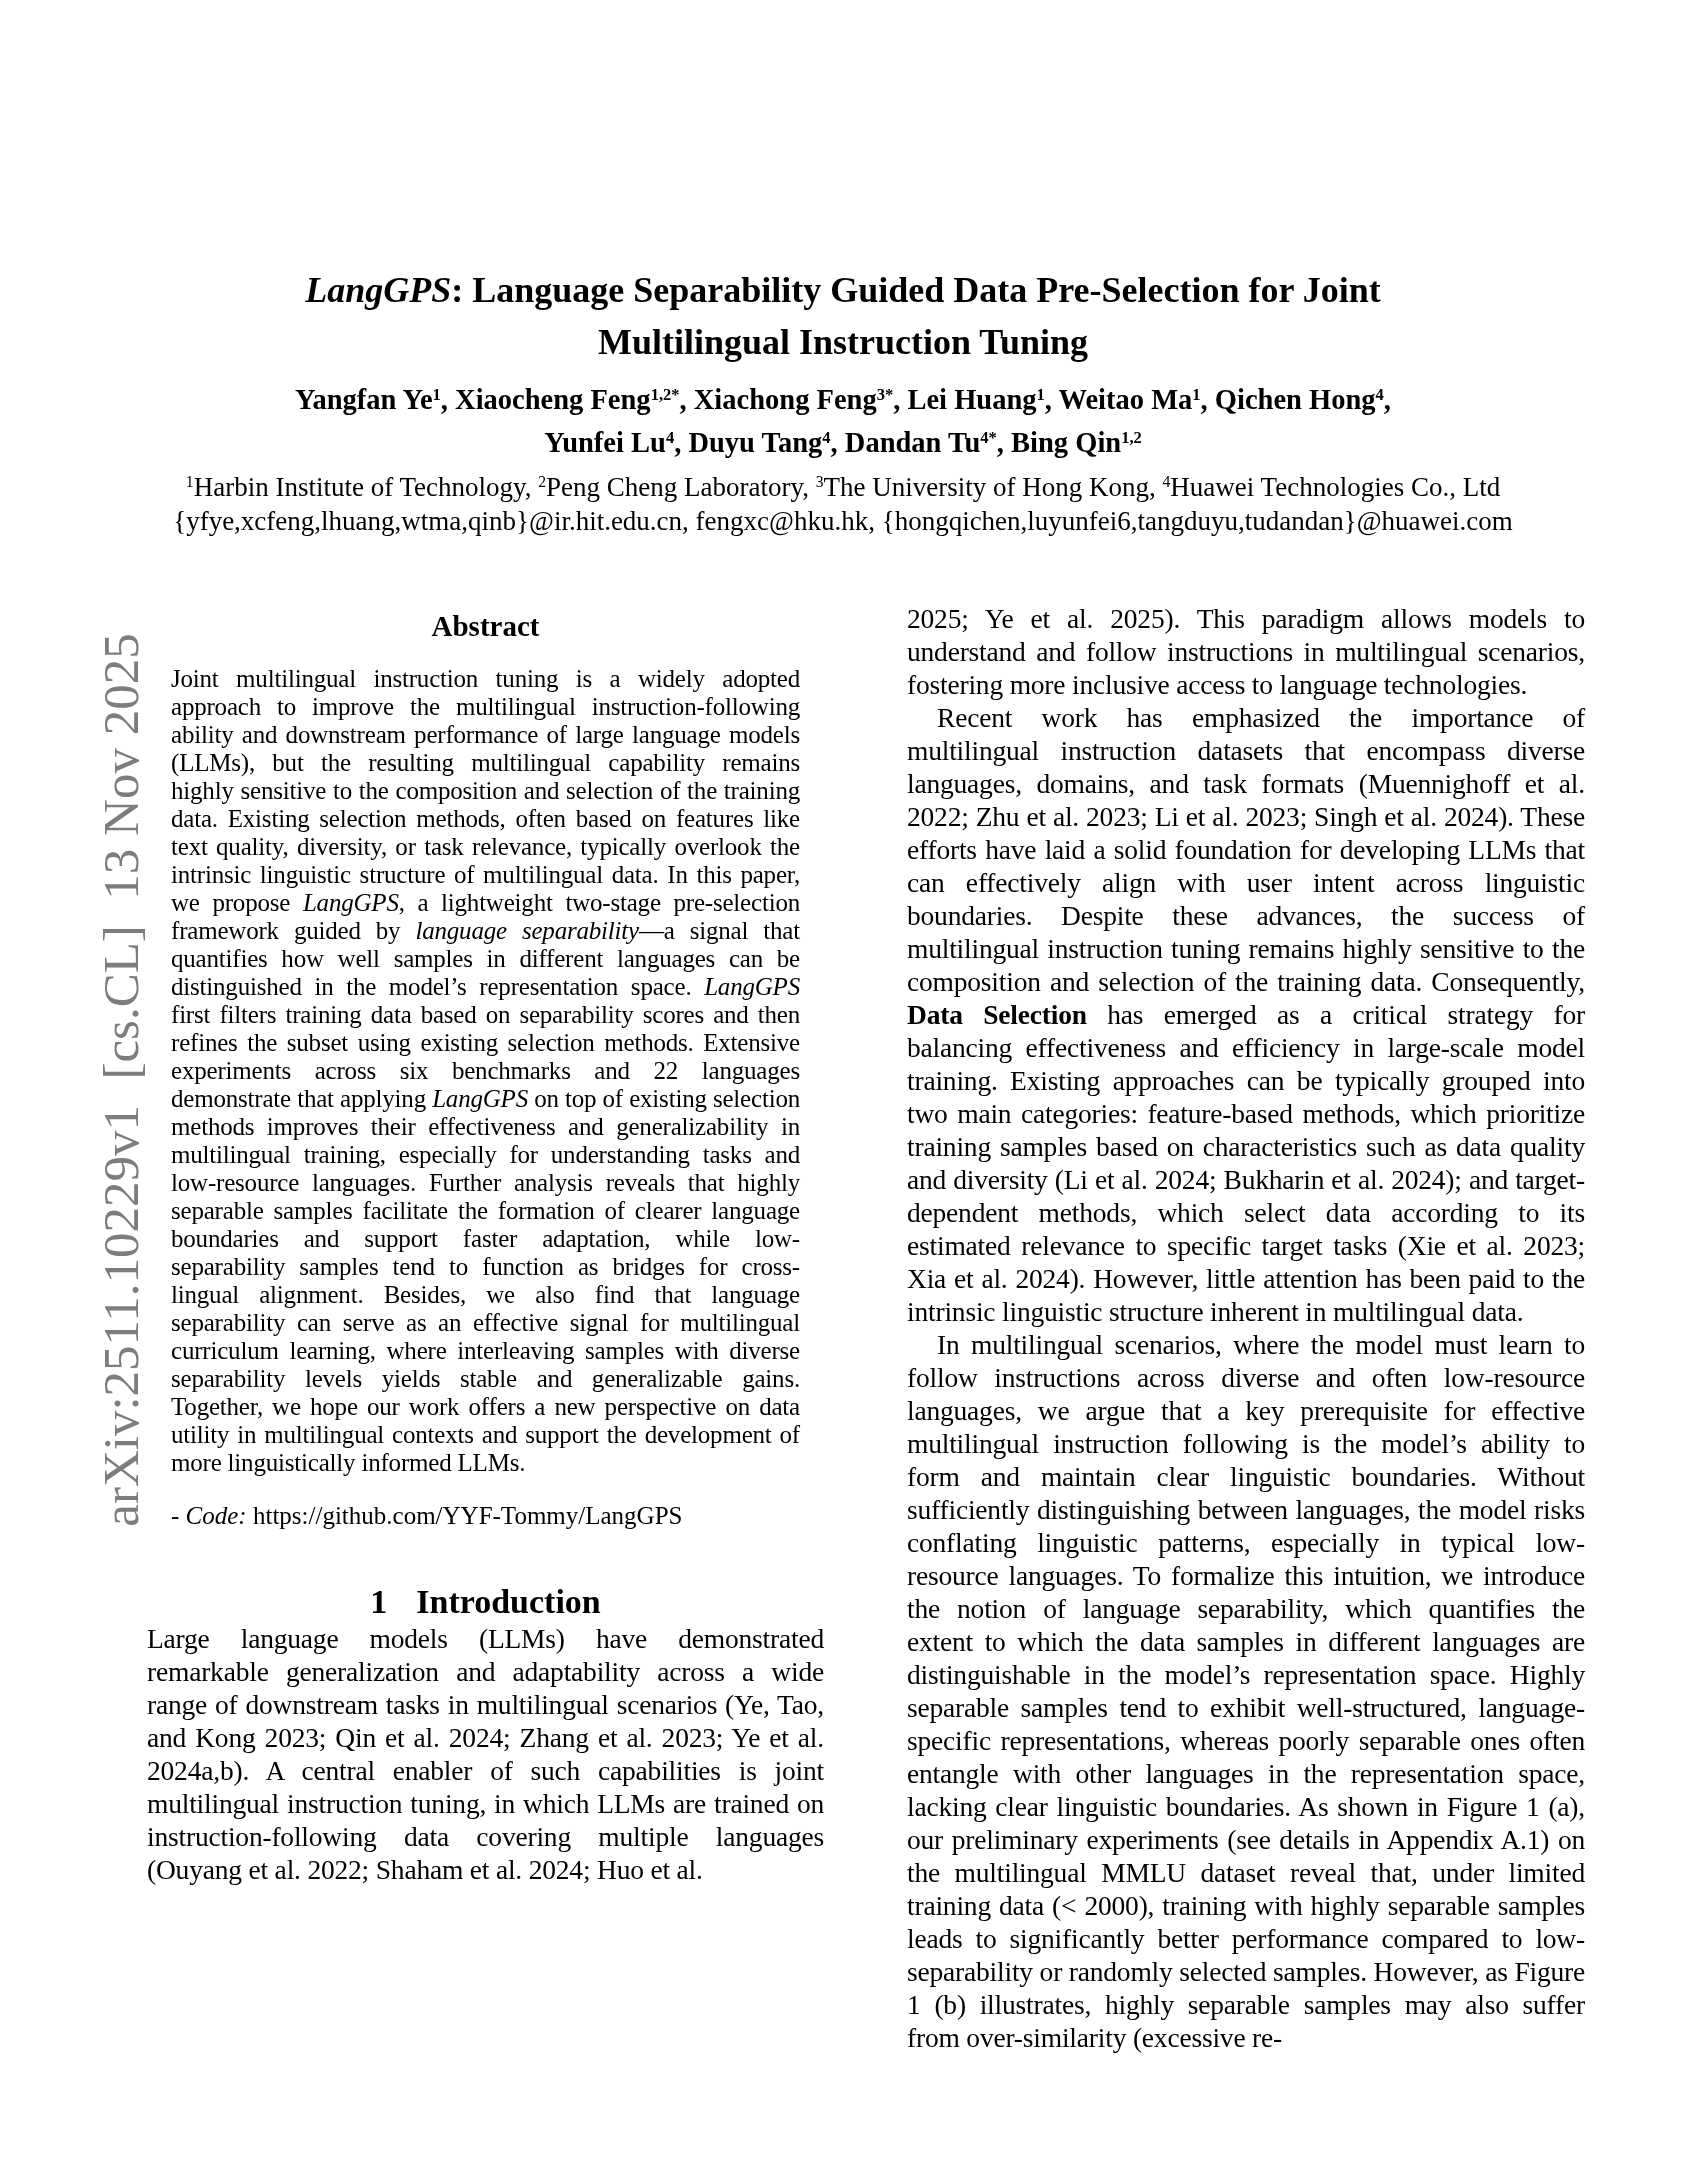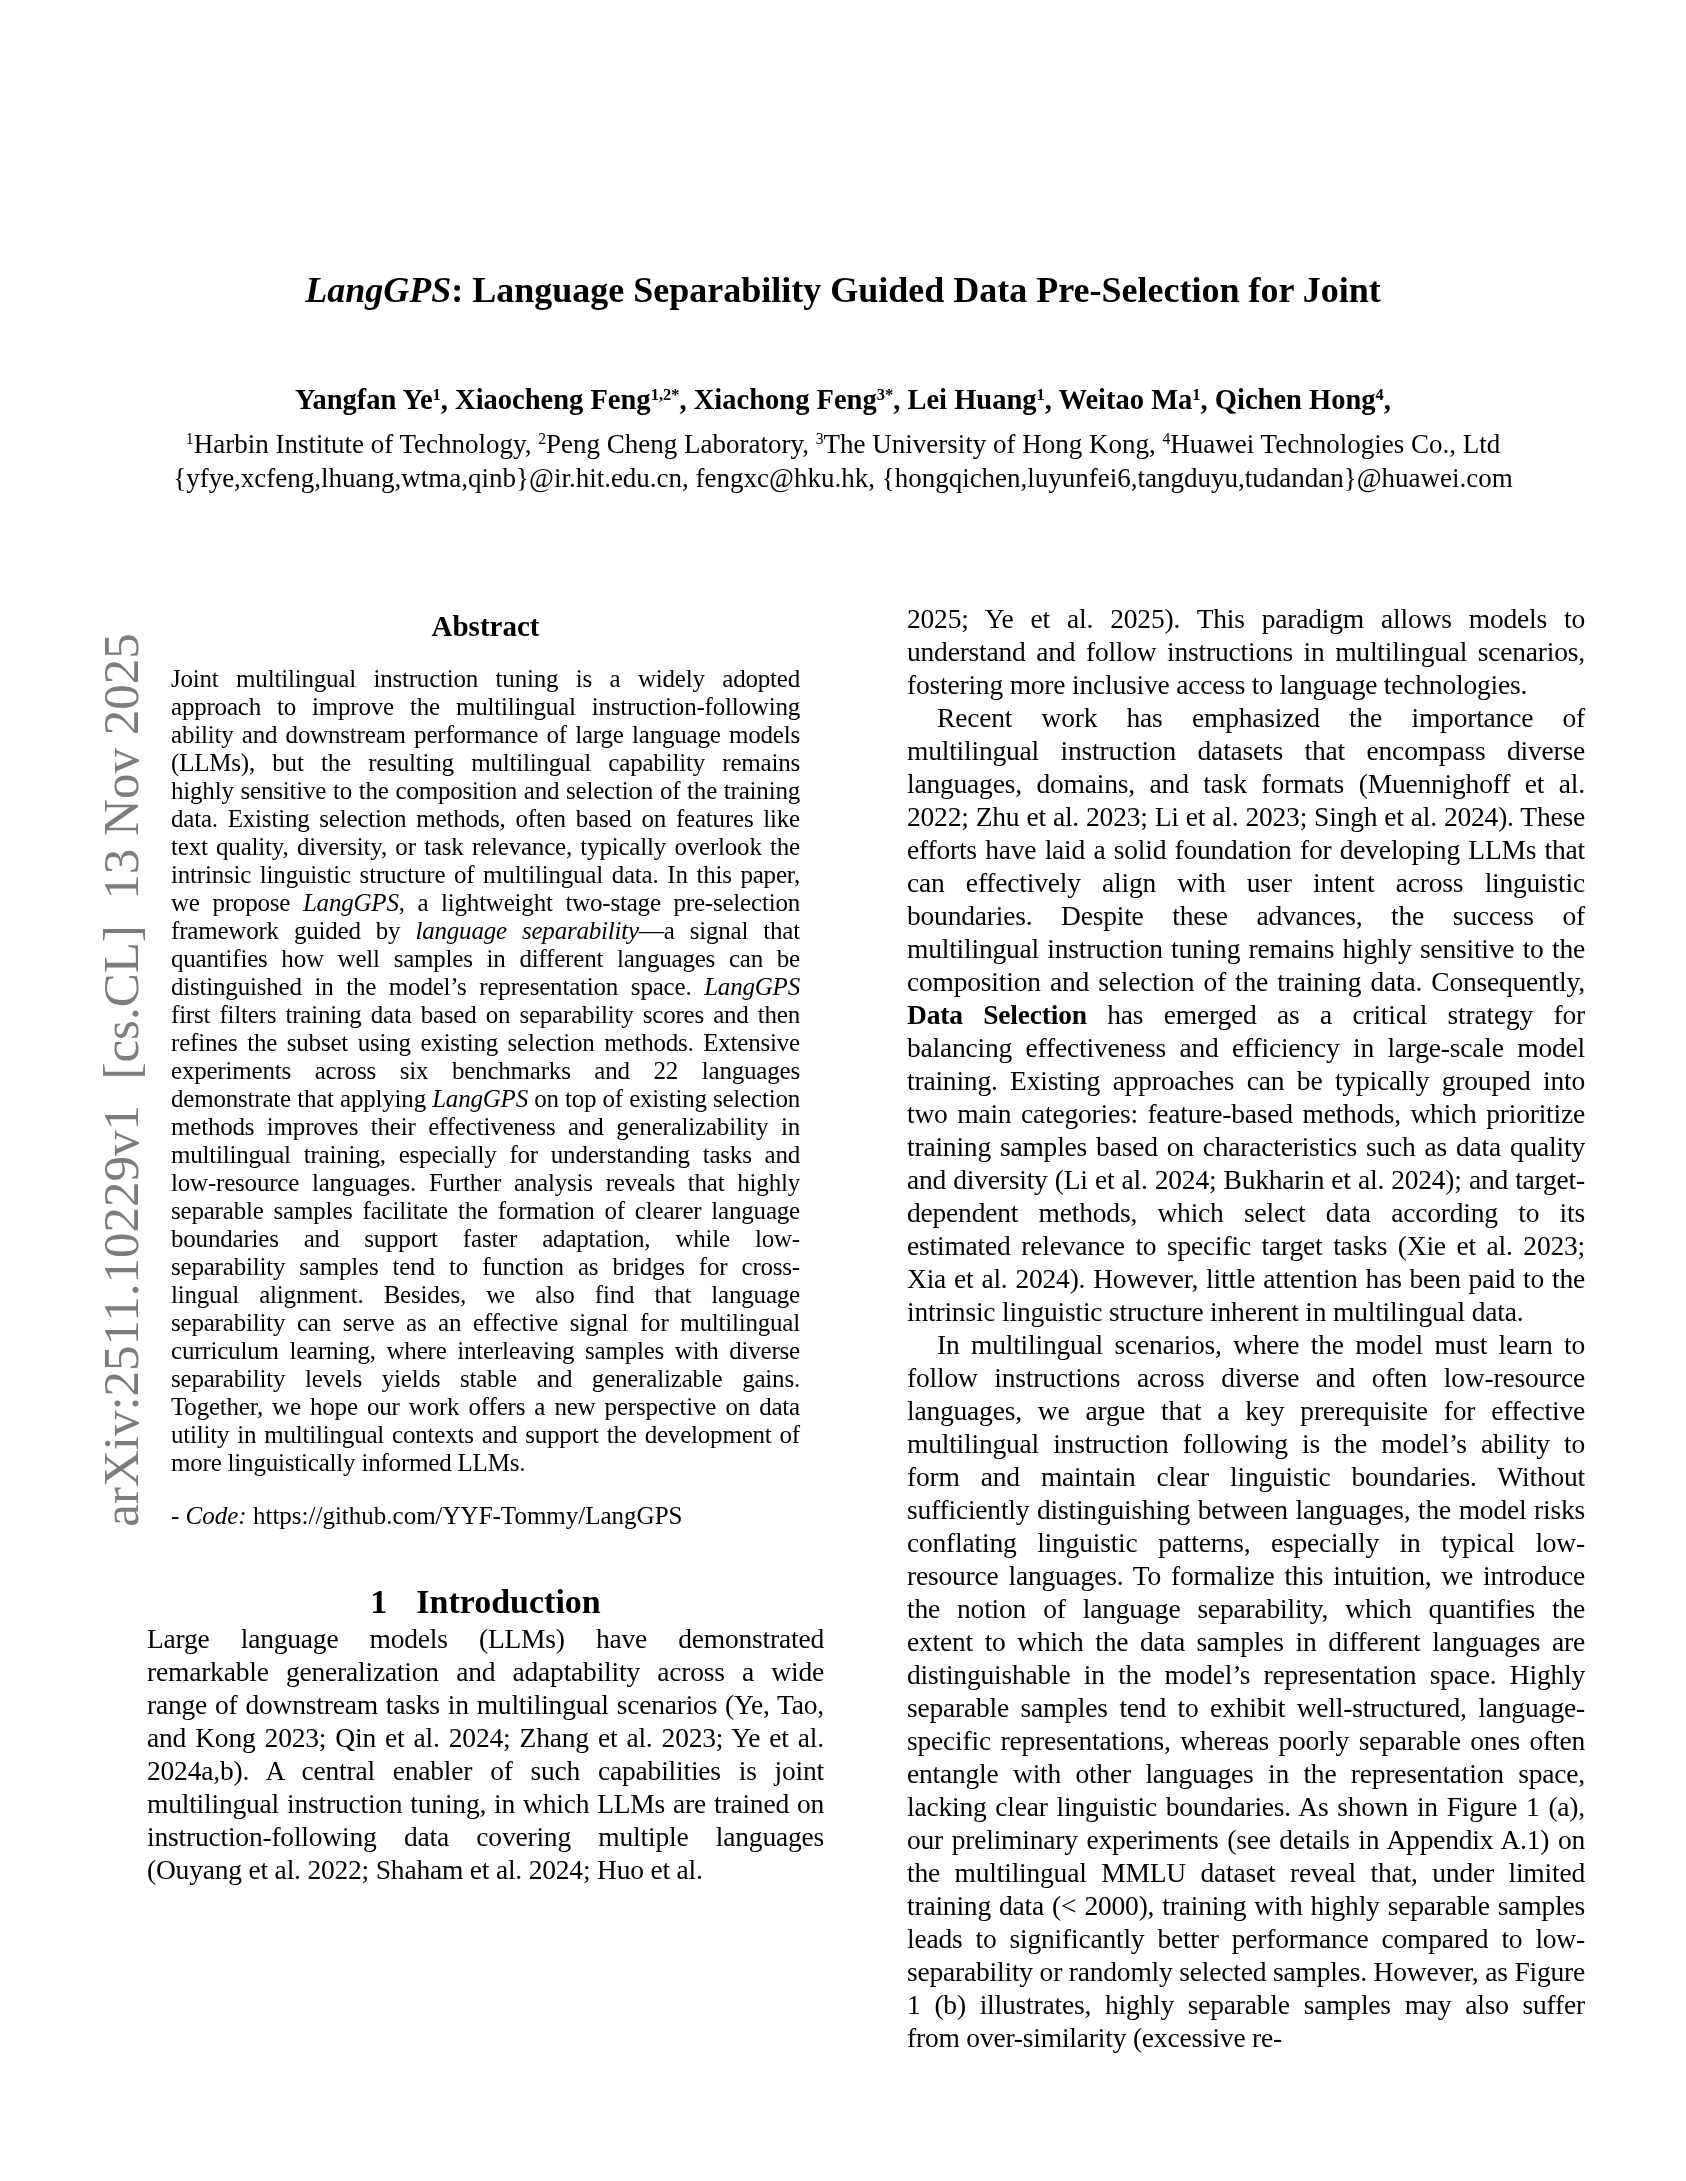--- a/index.html
+++ b/index.html
@@ -56,24 +56,26 @@
 <body>
 
 <div class="page">
 
   <div class="watermark">
     <span>arXiv:2511.10229v1  [cs.CL]  13 Nov 2025</span>
   </div>
 
   <div class="title-block">
     <div><span class="bi">LangGPS</span><span>: Language Separability Guided Data Pre-Selection for Joint</span></div>
+    <div>Multilingual Instruction Tuning</div>
   </div>
 
   <div class="authors-block">
     <div class="author-line"><span><span>Yangfan Ye</span><sup>1</sup><span>, </span></span><span><span>Xiaocheng Feng</span><sup>1,2*</sup><span>, </span></span><span><span>Xiachong Feng</span><sup>3*</sup><span>, </span></span><span><span>Lei Huang</span><sup>1</sup><span>, </span></span><span><span>Weitao Ma</span><sup>1</sup><span>, </span></span><span><span>Qichen Hong</span><sup>4</sup><span>,</span></span></div>
+    <div class="author-line"><span><span>Yunfei Lu</span><sup>4</sup><span>, </span></span><span><span>Duyu Tang</span><sup>4</sup><span>, </span></span><span><span>Dandan Tu</span><sup>4*</sup><span>, </span></span><span><span>Bing Qin</span><sup>1,2</sup><span></span></span></div>
     <div class="affil-line"><sup>1</sup><span>Harbin Institute of Technology, </span><sup>2</sup><span>Peng Cheng Laboratory, </span><sup>3</sup><span>The University of Hong Kong, </span><sup>4</sup><span>Huawei Technologies Co., Ltd</span></div>
     <div class="email-line">{yfye,xcfeng,lhuang,wtma,qinb}@ir.hit.edu.cn, fengxc@hku.hk, {hongqichen,luyunfei6,tangduyu,tudandan}@huawei.com</div>
   </div>
 
   <div class="col-left">
     <div class="abstract-heading">Abstract</div>
     <div class="abstract-body"><span>Joint multilingual instruction tuning is a widely adopted approach to improve the multilingual instruction-following ability and downstream performance of large language models (LLMs), but the resulting multilingual capability remains highly sensitive to the composition and selection of the training data. Existing selection methods, often based on features like text quality, diversity, or task relevance, typically overlook the intrinsic linguistic structure of multilingual data. In this paper, we propose </span><span class="it">LangGPS</span><span>, a lightweight two-stage pre-selection framework guided by </span><span class="it">language separability</span><span>—a signal that quantifies how well samples in different languages can be distinguished in the model’s representation space. </span><span class="it">LangGPS</span><span> first filters training data based on separability scores and then refines the subset using existing selection methods. Extensive experiments across six benchmarks and 22 languages demonstrate that applying </span><span class="it">LangGPS</span><span> on top of existing selection methods improves their effectiveness and generalizability in multilingual training, especially for understanding tasks and low-resource languages. Further analysis reveals that highly separable samples facilitate the formation of clearer language boundaries and support faster adaptation, while low-separability samples tend to function as bridges for cross-lingual alignment. Besides, we also find that language separability can serve as an effective signal for multilingual curriculum learning, where interleaving samples with diverse separability levels yields stable and generalizable gains. Together, we hope our work offers a new perspective on data utility in multilingual contexts and support the development of more linguistically informed LLMs.</span></div>
     <div class="code-line"><span>- </span><span class="it">Code:</span><span> https://github.com/YYF-Tommy/LangGPS</span></div>
     <div class="section-heading"><span class="section-num">1</span><span>Introduction</span></div>
     <p class="intro-par">Large language models (LLMs) have demonstrated remarkable generalization and adaptability across a wide range of downstream tasks in multilingual scenarios (Ye, Tao, and Kong 2023; Qin et al. 2024; Zhang et al. 2023; Ye et al. 2024a,b). A central enabler of such capabilities is joint multilingual instruction tuning, in which LLMs are trained on instruction-following data covering multiple languages (Ouyang et al. 2022; Shaham et al. 2024; Huo et al.</p>

